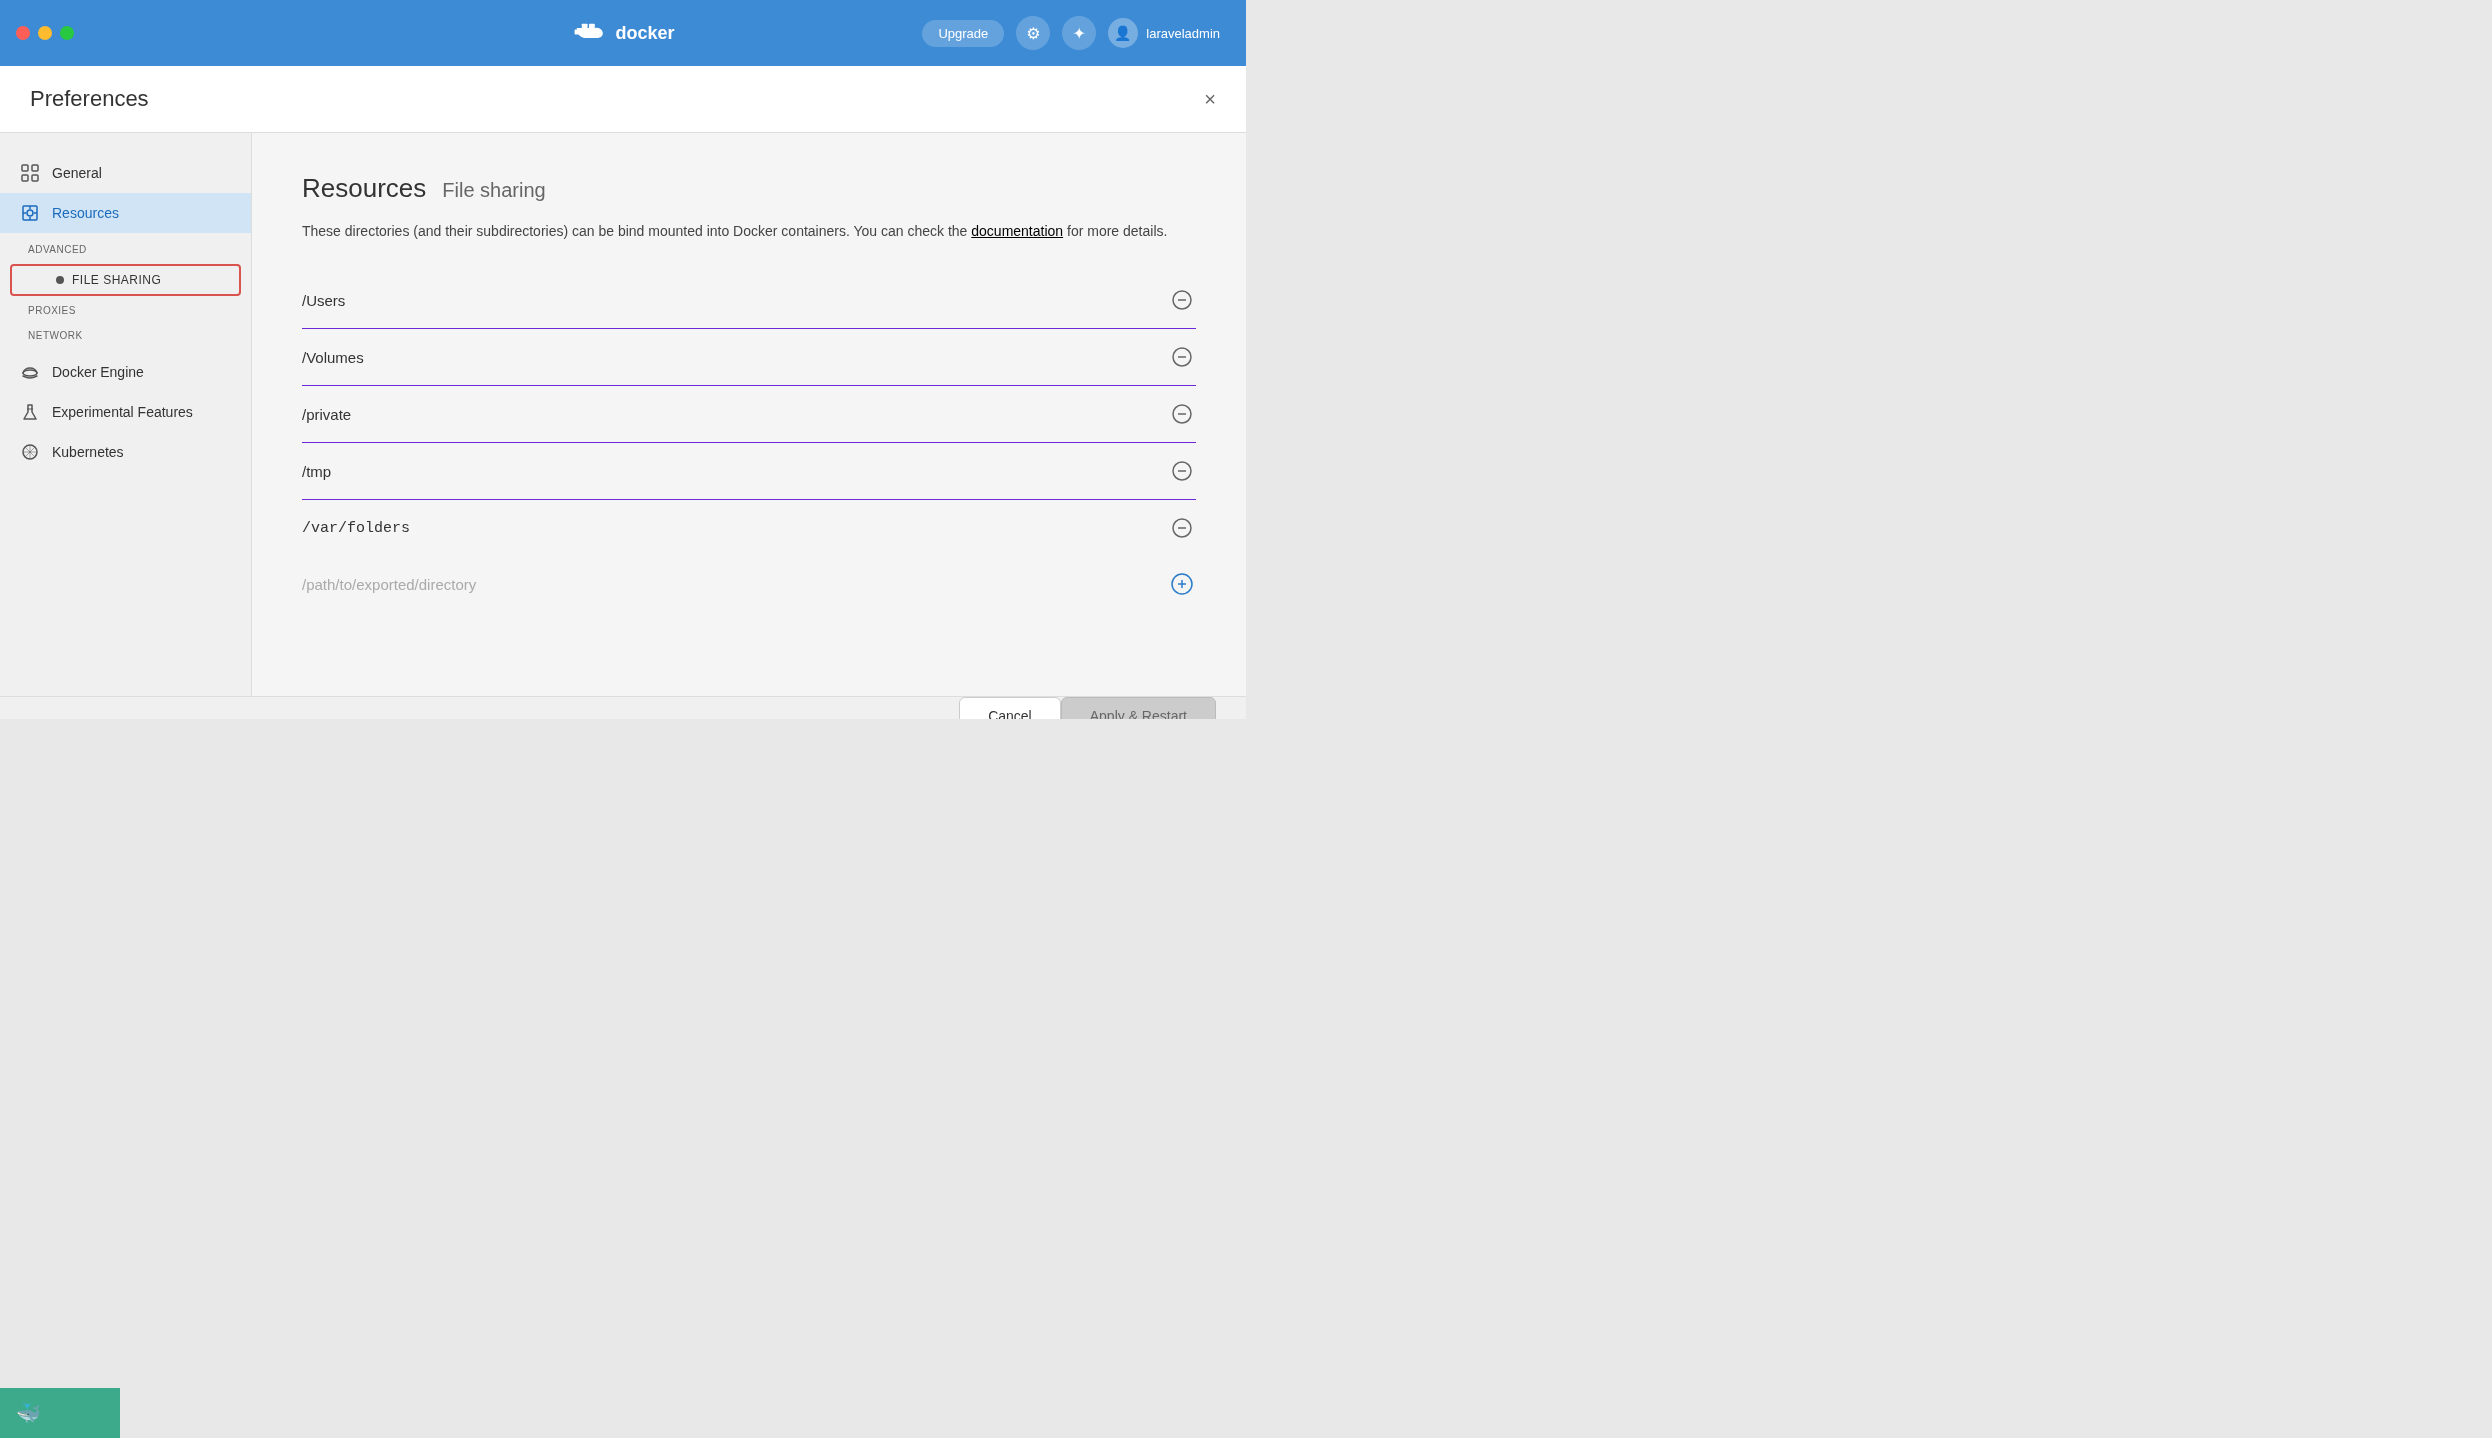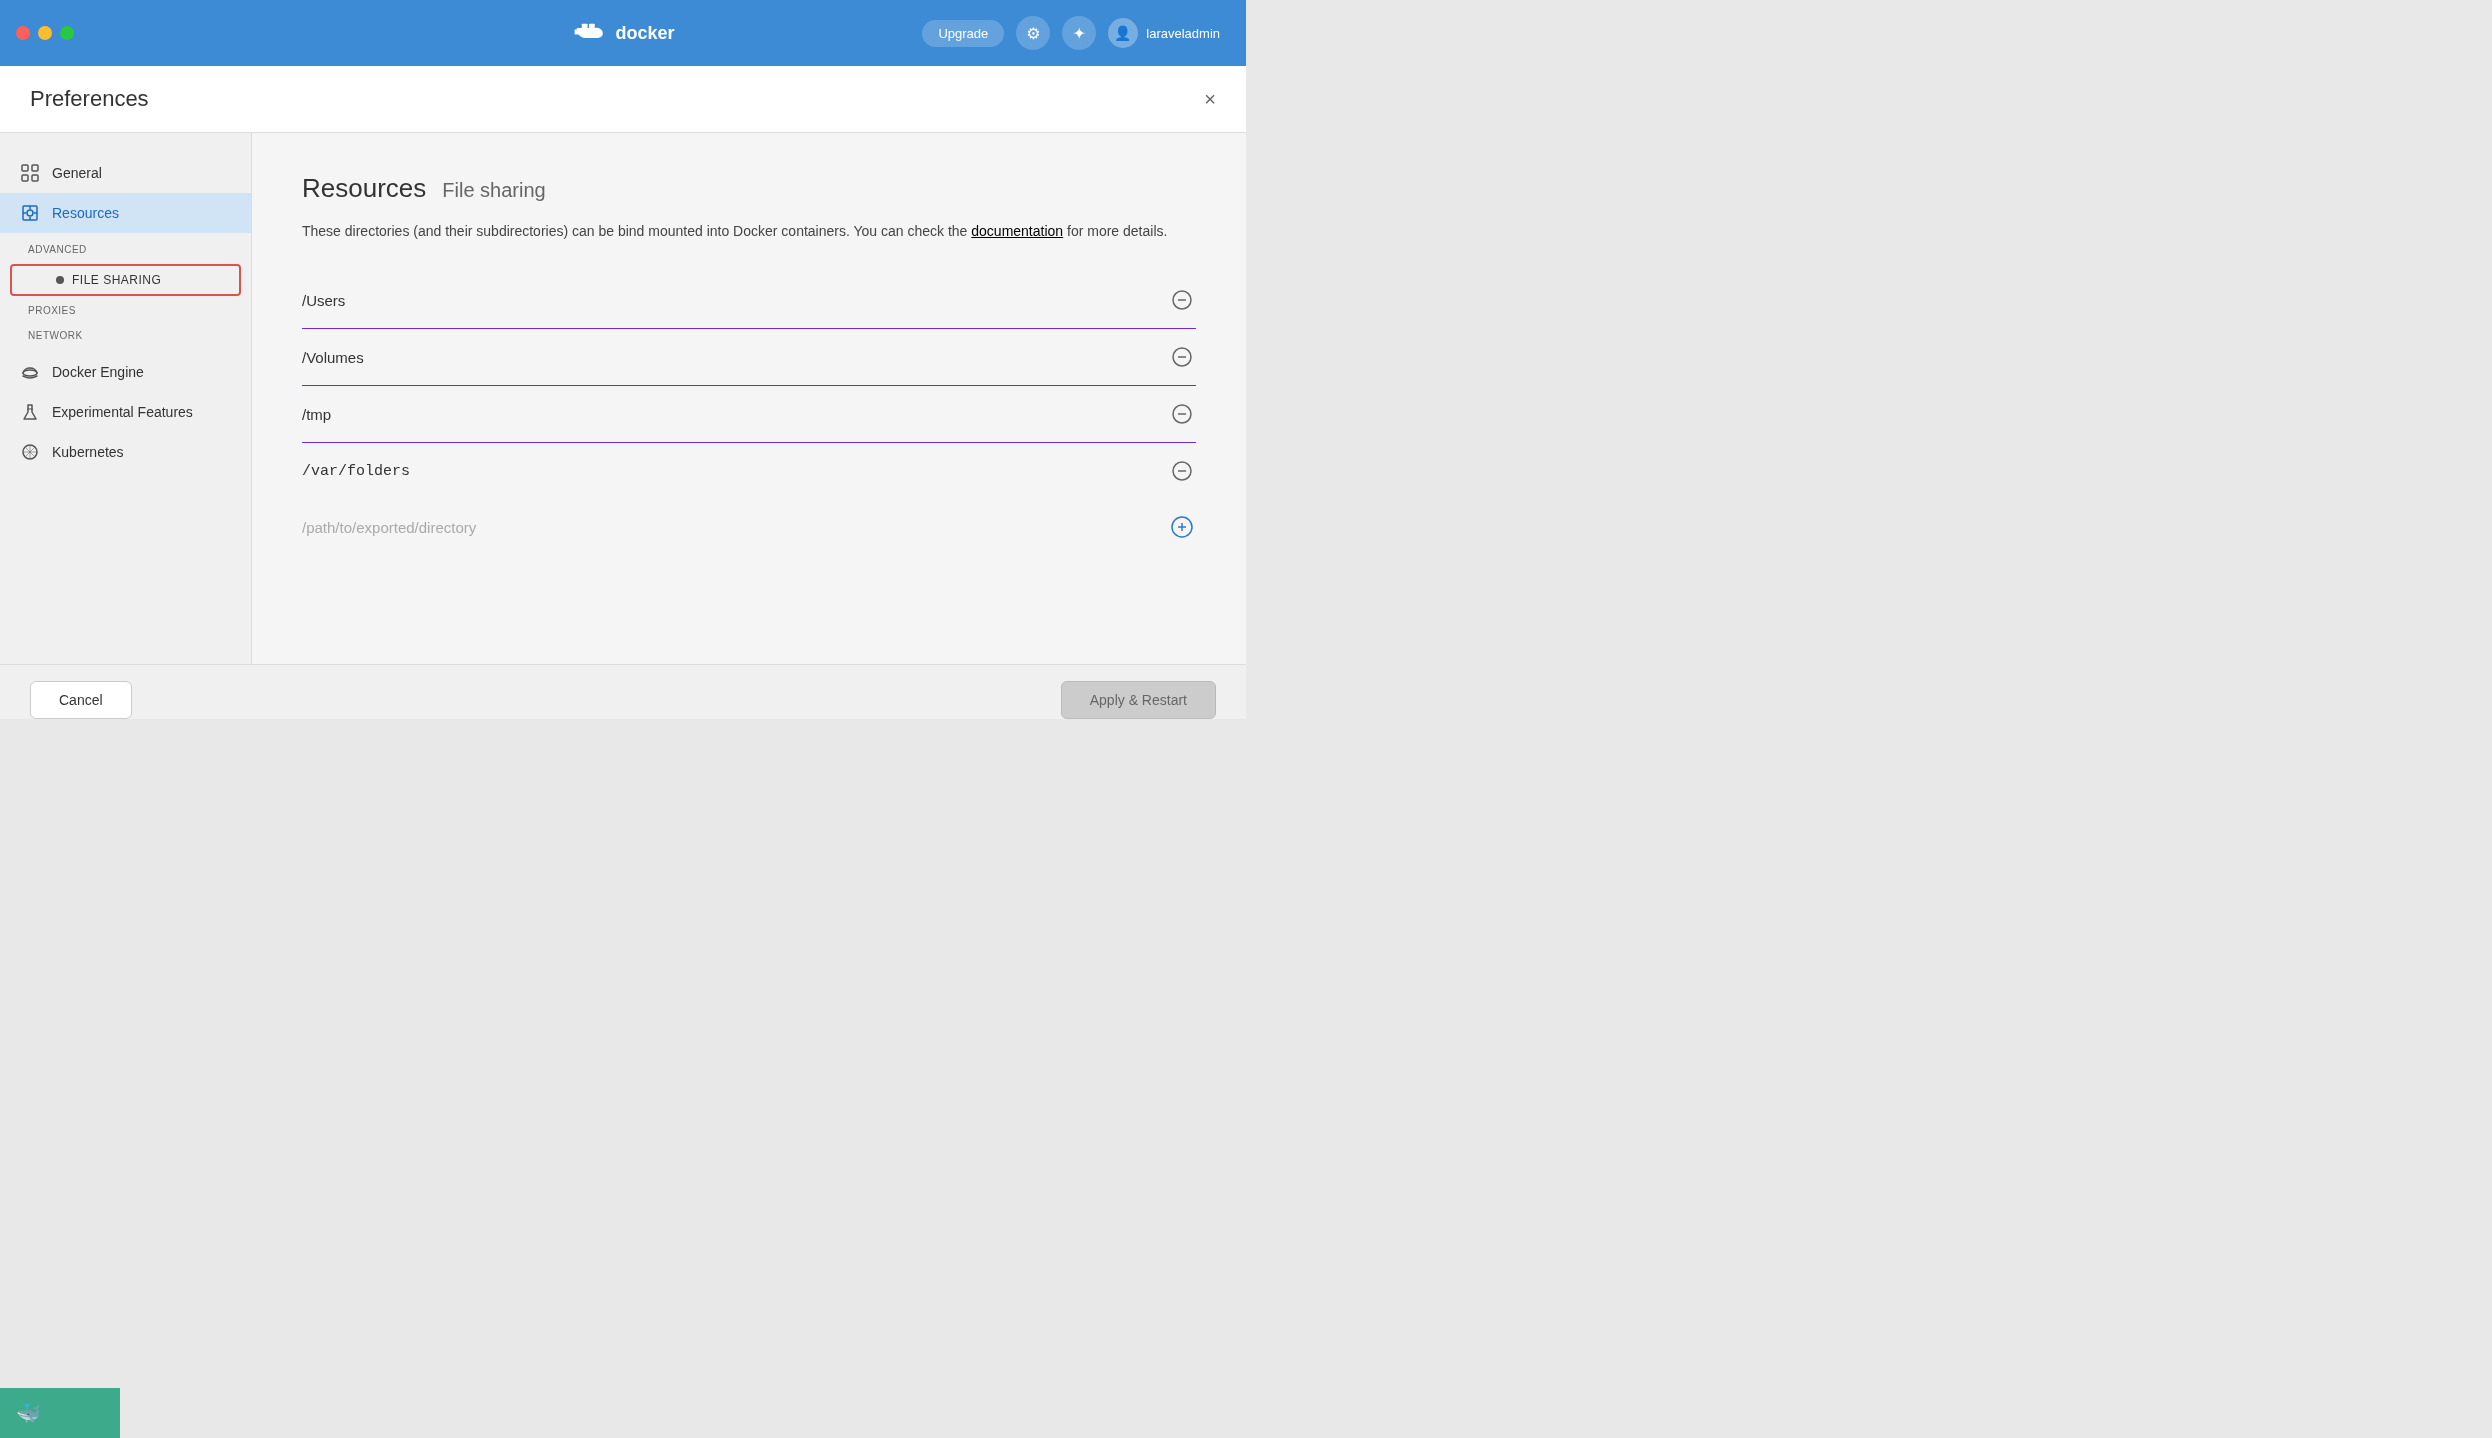--- a/index.html
+++ b/index.html
@@ -287,24 +287,23 @@
       height: 28px;
       display: flex;
       align-items: center;
       justify-content: center;
     }
 
     
     .footer {
       background: #f0f0f0;
       border-top: 1px solid #ddd;
-      padding: 16px 30px;
-      display: flex;
-      justify-content: space-between;
-      gap: 12px;
+      padding: 0 30px;
+      display: flex;
+      justify-content: flex-end;
     }
     .cancel-btn {
       background: white;
       border: 1px solid #ccc;
       border-radius: 6px;
       padding: 10px 28px;
       font-size: 14px;
       color: #333;
       cursor: pointer;
     }
@@ -473,20 +472,29 @@
           <span>/Users</span>
           <button class="remove-btn">
             <svg width="22" height="22" viewBox="0 0 22 22" fill="none">
               <circle cx="11" cy="11" r="9" stroke="#666" stroke-width="1.5"></circle>
               <line x1="7" y1="11" x2="15" y2="11" stroke="#666" stroke-width="1.5"></line>
             </svg>
           </button>
         </li>
         <li class="directory-item">
           <span>/Volumes</span>
+          <button class="remove-btn">
+            <svg width="22" height="22" viewBox="0 0 22 22" fill="none">
+              <circle cx="11" cy="11" r="9" stroke="#666" stroke-width="1.5"></circle>
+              <line x1="7" y1="11" x2="15" y2="11" stroke="#666" stroke-width="1.5"></line>
+            </svg>
+          </button>
+        </li>
+        <li class="directory-item">
+          <span>/private</span>
           <button class="remove-btn">
             <svg width="22" height="22" viewBox="0 0 22 22" fill="none">
               <circle cx="11" cy="11" r="9" stroke="#666" stroke-width="1.5"></circle>
               <line x1="7" y1="11" x2="15" y2="11" stroke="#666" stroke-width="1.5"></line>
             </svg>
           </button>
         </li>
         <li class="directory-item">
           <span>/tmp</span>
           <button class="remove-btn">

